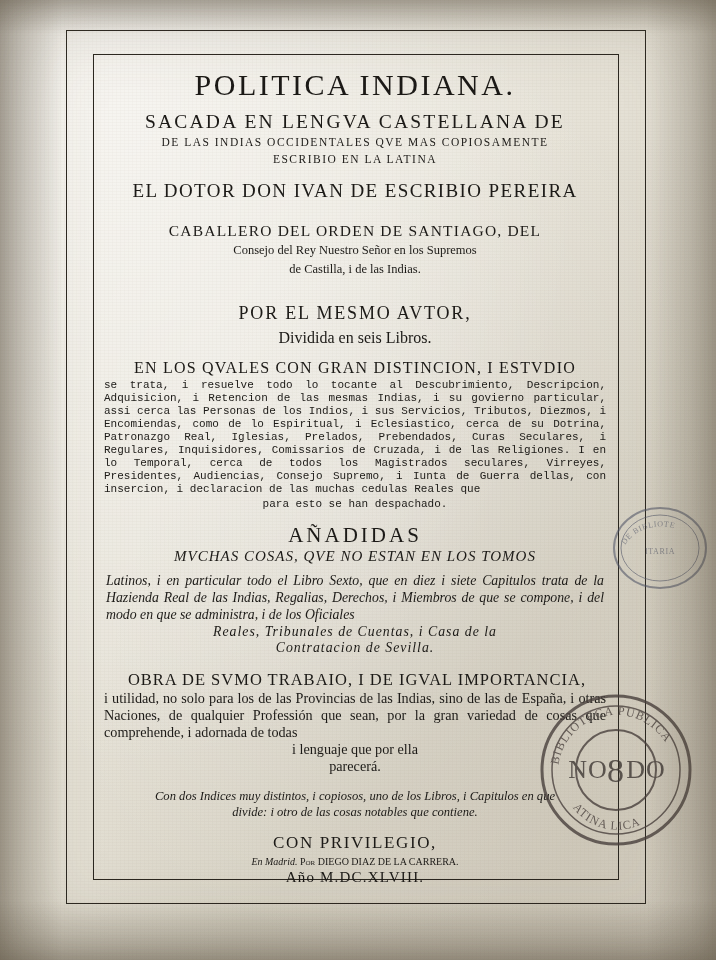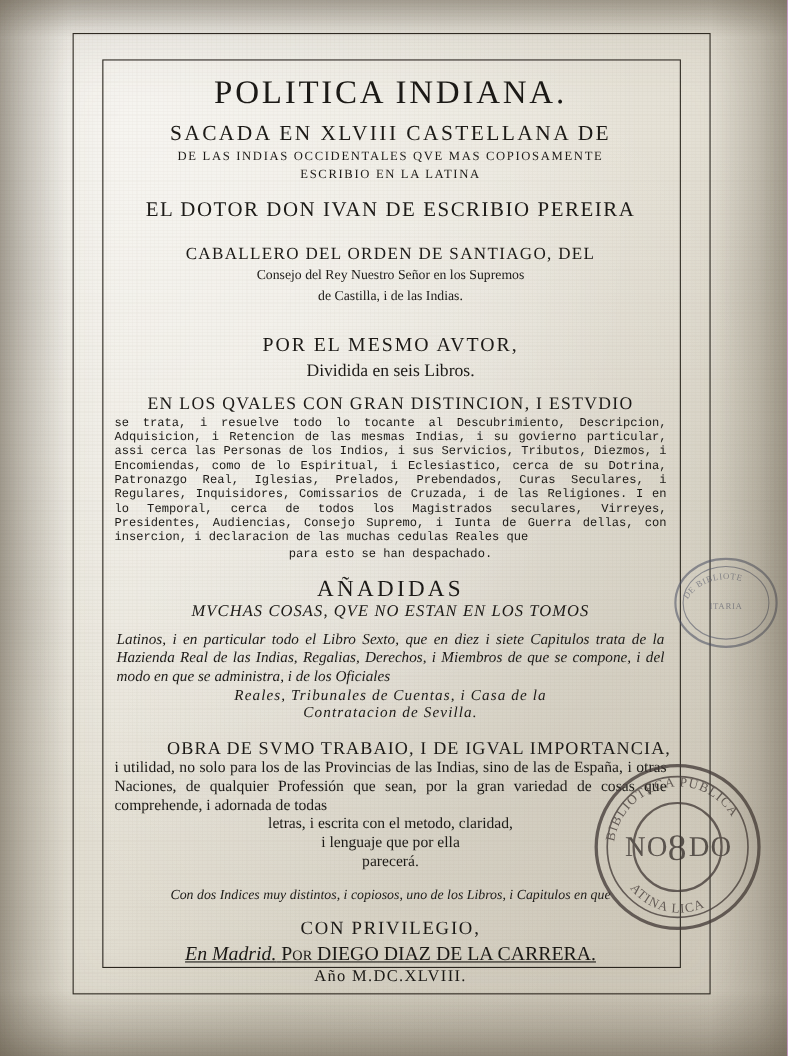--- a/index.html
+++ b/index.html
@@ -5,21 +5,21 @@
   html, body {
     margin: 0;
     padding: 0;
     background: #ffffff;
   }
   #page {
     position: relative;
     width: 716px;
     height: 960px;
     overflow: hidden;
-    background: #d946ef;
+    background: #0f766e;
     font-family: "Liberation Serif", serif;
     color: #1c1a17;
   }
   
   #paper-texture {
     position: absolute;
     inset: 0;
     background:
       radial-gradient(ellipse at 18% 12%, rgba(255,255,255,0.55), rgba(255,255,255,0) 55%),
       radial-gradient(ellipse at 82% 88%, rgba(120,105,80,0.20), rgba(255,255,255,0) 60%),
@@ -139,44 +139,43 @@
     font-style: italic;
     font-size: 15px;
     letter-spacing: 1px;
     display: block;
     text-align: center;
   }
   .obra-head {
     font-size: 16.5px;
     letter-spacing: 1px;
     margin-top: 14px;
-    text-align: right;
+    text-align: center;
     padding-left: 4px;
   }
   .obra-body {
     font-size: 14.2px;
     line-height: 1.2;
     text-align: justify;
     margin: 0 4px;
   }
   .indices {
     font-style: italic;
     font-size: 12.6px;
     line-height: 1.25;
     margin-top: 14px;
   }
   .privilegio {
     font-size: 17px;
     letter-spacing: 1.6px;
     margin-top: 12px;
   }
   .imprint {
-    font-size: 18px;
+    font-size: 10px;
     margin-top: 3px;
-    text-decoration: underline;
   }
   .imprint .place { font-style: italic; }
   .year {
     font-size: 15px;
     letter-spacing: 1.2px;
     margin-top: 2px;
   }
   .sc { font-variant: small-caps; }
 
   
@@ -243,21 +242,21 @@
   <div id="paper-texture"></div>
   <div id="paper-grain"></div>
 
   <div id="border-outer"></div>
   <div id="border-inner"></div>
 
   <div id="content">
 
     <span class="blk title-main">POLITICA INDIANA.</span>
 
-    <span class="blk caps-lg">SACADA EN XLVIII CASTELLANA DE</span>
+    <span class="blk caps-lg">SACADA EN LENGVA CASTELLANA DE</span>
 
     <span class="blk caps-sm">DE LAS INDIAS OCCIDENTALES QVE MAS COPIOSAMENTE</span>
     <span class="blk caps-sm">ESCRIBIO EN LA LATINA</span>
 
     <span class="blk author">EL DOTOR DON IVAN DE ESCRIBIO PEREIRA</span>
     <span class="blk author-sub">CABALLERO DEL ORDEN DE SANTIAGO, DEL</span>
     <span class="blk small-roman">Consejo del Rey Nuestro Señor en los Supremos</span>
     <span class="blk small-roman">de Castilla, i de las Indias.</span>
 
     <span class="blk byline">POR EL MESMO AVTOR,</span>
@@ -268,25 +267,25 @@
     <span class="blk centered-tail body-just" style="text-align:center;">para esto se han despachado.</span>
 
     <span class="blk anadidas">AÑADIDAS</span>
     <span class="ital-head">MVCHAS COSAS, QVE NO ESTAN EN LOS TOMOS</span>
     <span class="blk ital-block">Latinos, i en particular todo el Libro Sexto, que en diez i siete Capitulos trata de la Hazienda Real de las Indias, Regalias, Derechos, i Miembros de que se compone, i del modo en que se administra, i de los Oficiales</span>
     <span class="blk ital-head" style="font-size:13.8px;">Reales, Tribunales de Cuentas, i Casa de la</span>
     <span class="blk ital-head" style="font-size:13.8px;">Contratacion de Sevilla.</span>
 
     <span class="blk obra-head">OBRA DE SVMO TRABAIO, I DE IGVAL IMPORTANCIA,</span>
     <span class="blk obra-body">i utilidad, no solo para los de las Provincias de las Indias, sino de las de España, i otras Naciones, de qualquier Professión que sean, por la gran variedad de cosas que comprehende, i adornada de todas</span>
-    <span class="blk obra-body" style="text-align:center;">letras, i escrita con el metodo, claridad,</span>
     <span class="blk obra-body" style="text-align:center;">i lenguaje que por ella</span>
     <span class="blk obra-body" style="text-align:center;">parecerá.</span>
 
     <span class="blk indices">Con dos Indices muy distintos, i copiosos, uno de los Libros, i Capitulos en que</span>
+    <span class="blk indices" style="margin-top:0;">divide: i otro de las cosas notables que contiene.</span>
 
     <span class="blk privilegio">CON PRIVILEGIO,</span>
     <span class="blk imprint">
       <span class="place">En Madrid.</span>
       <span class="sc">Por DIEGO DIAZ DE LA CARRERA.</span>
     </span>
     <span class="blk year">Año M.DC.XLVIII.</span>
   </div>
 
   <svg class="stamp" id="stamp-oval" viewBox="0 0 104 104">

